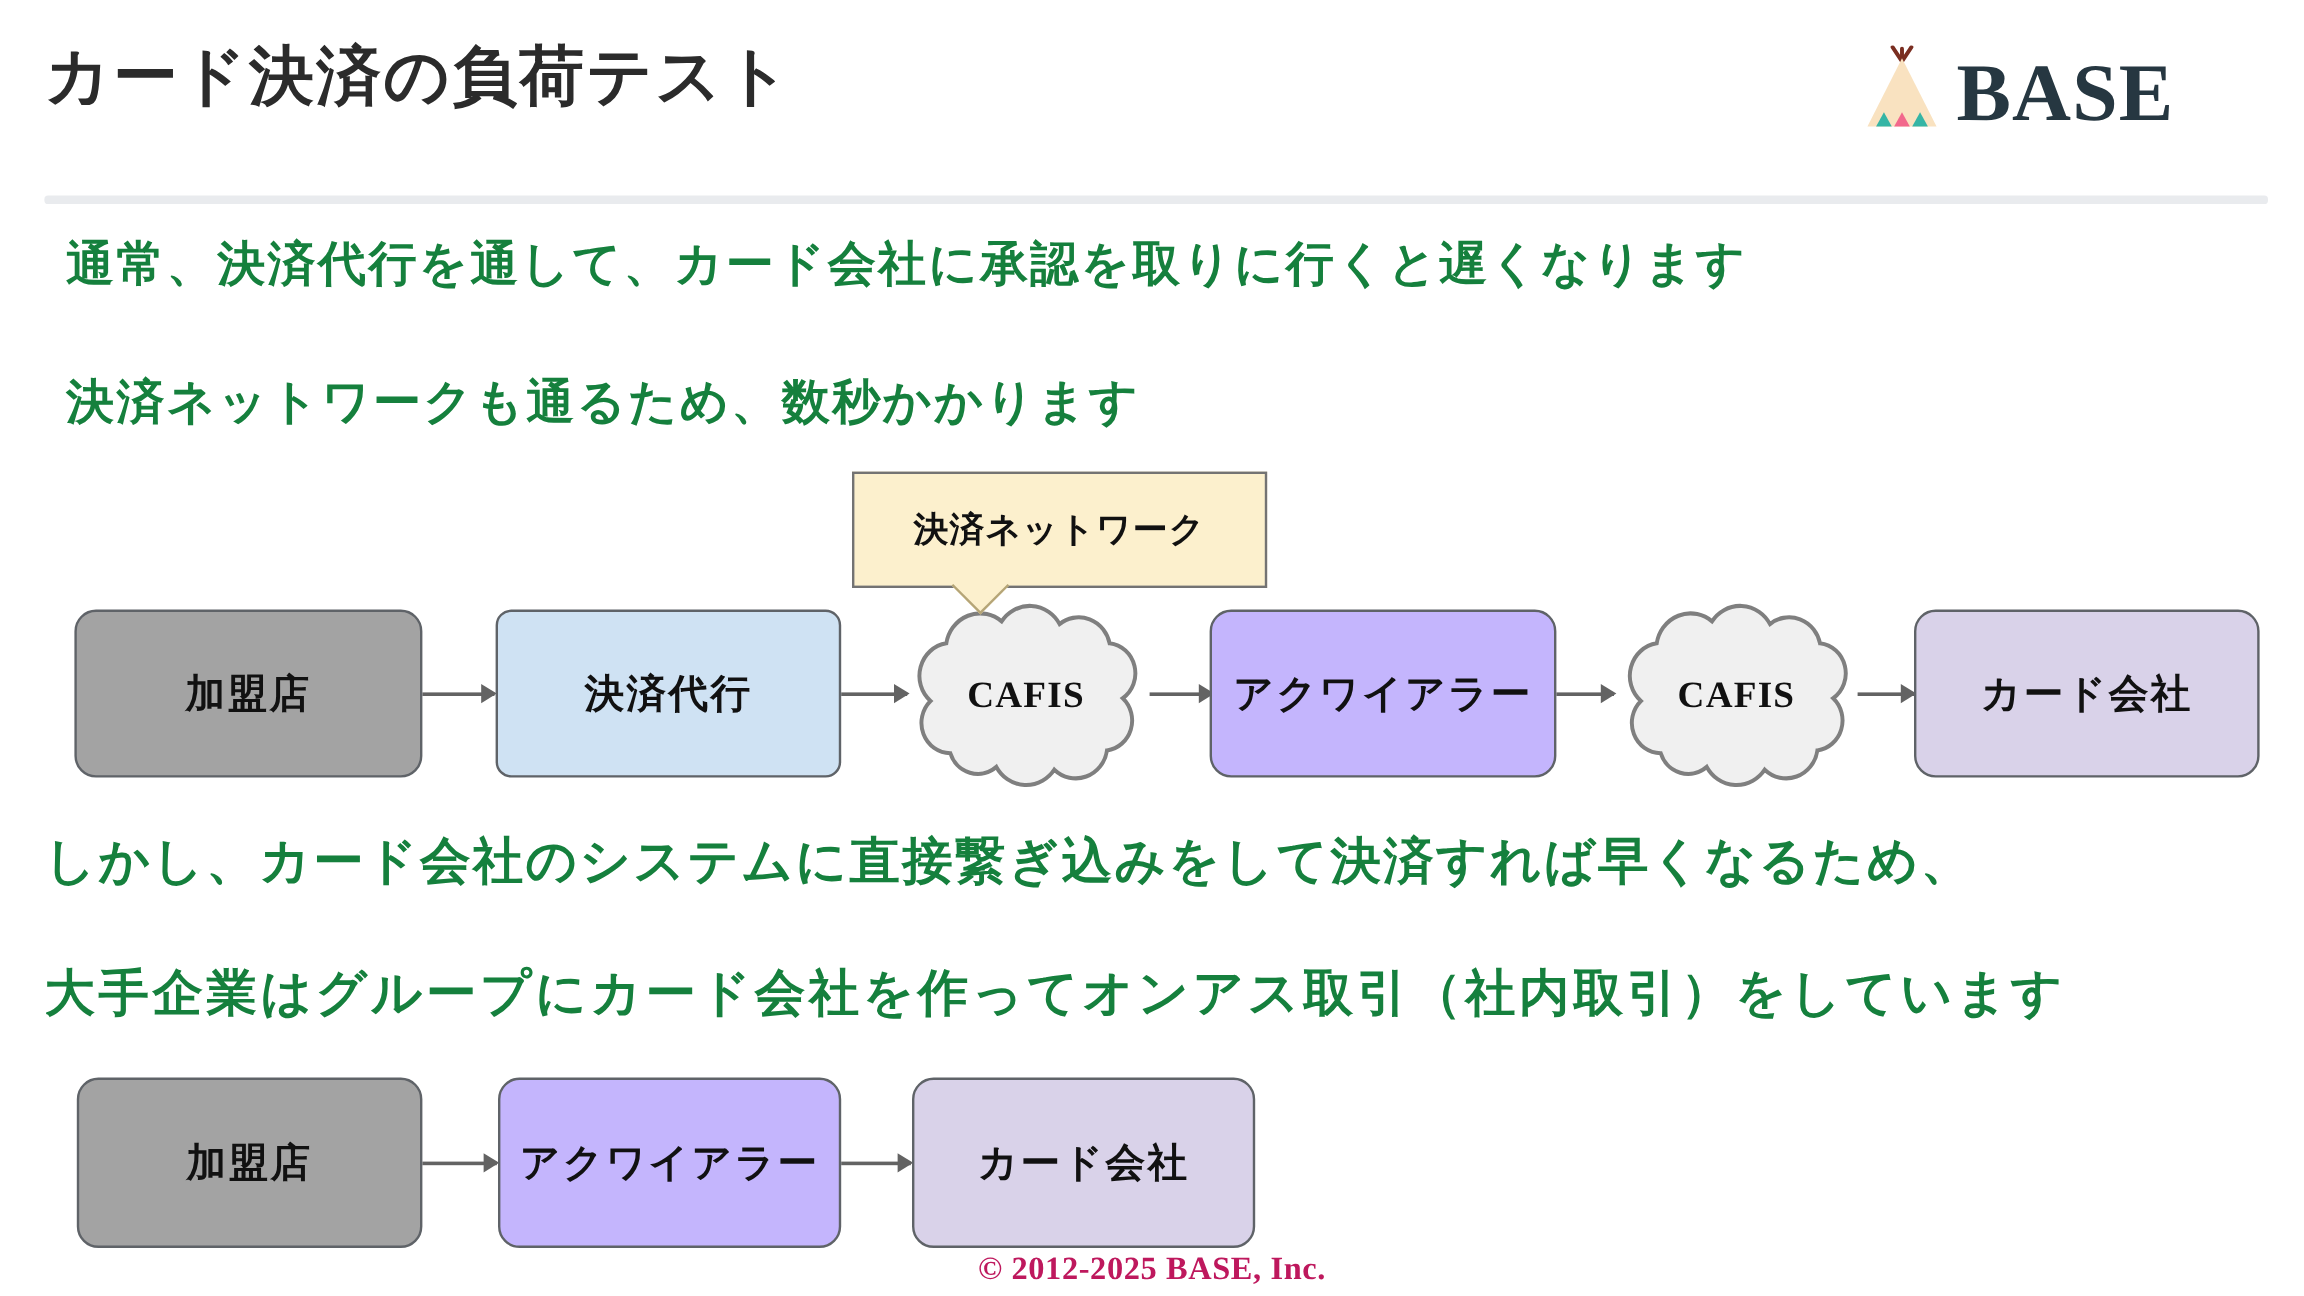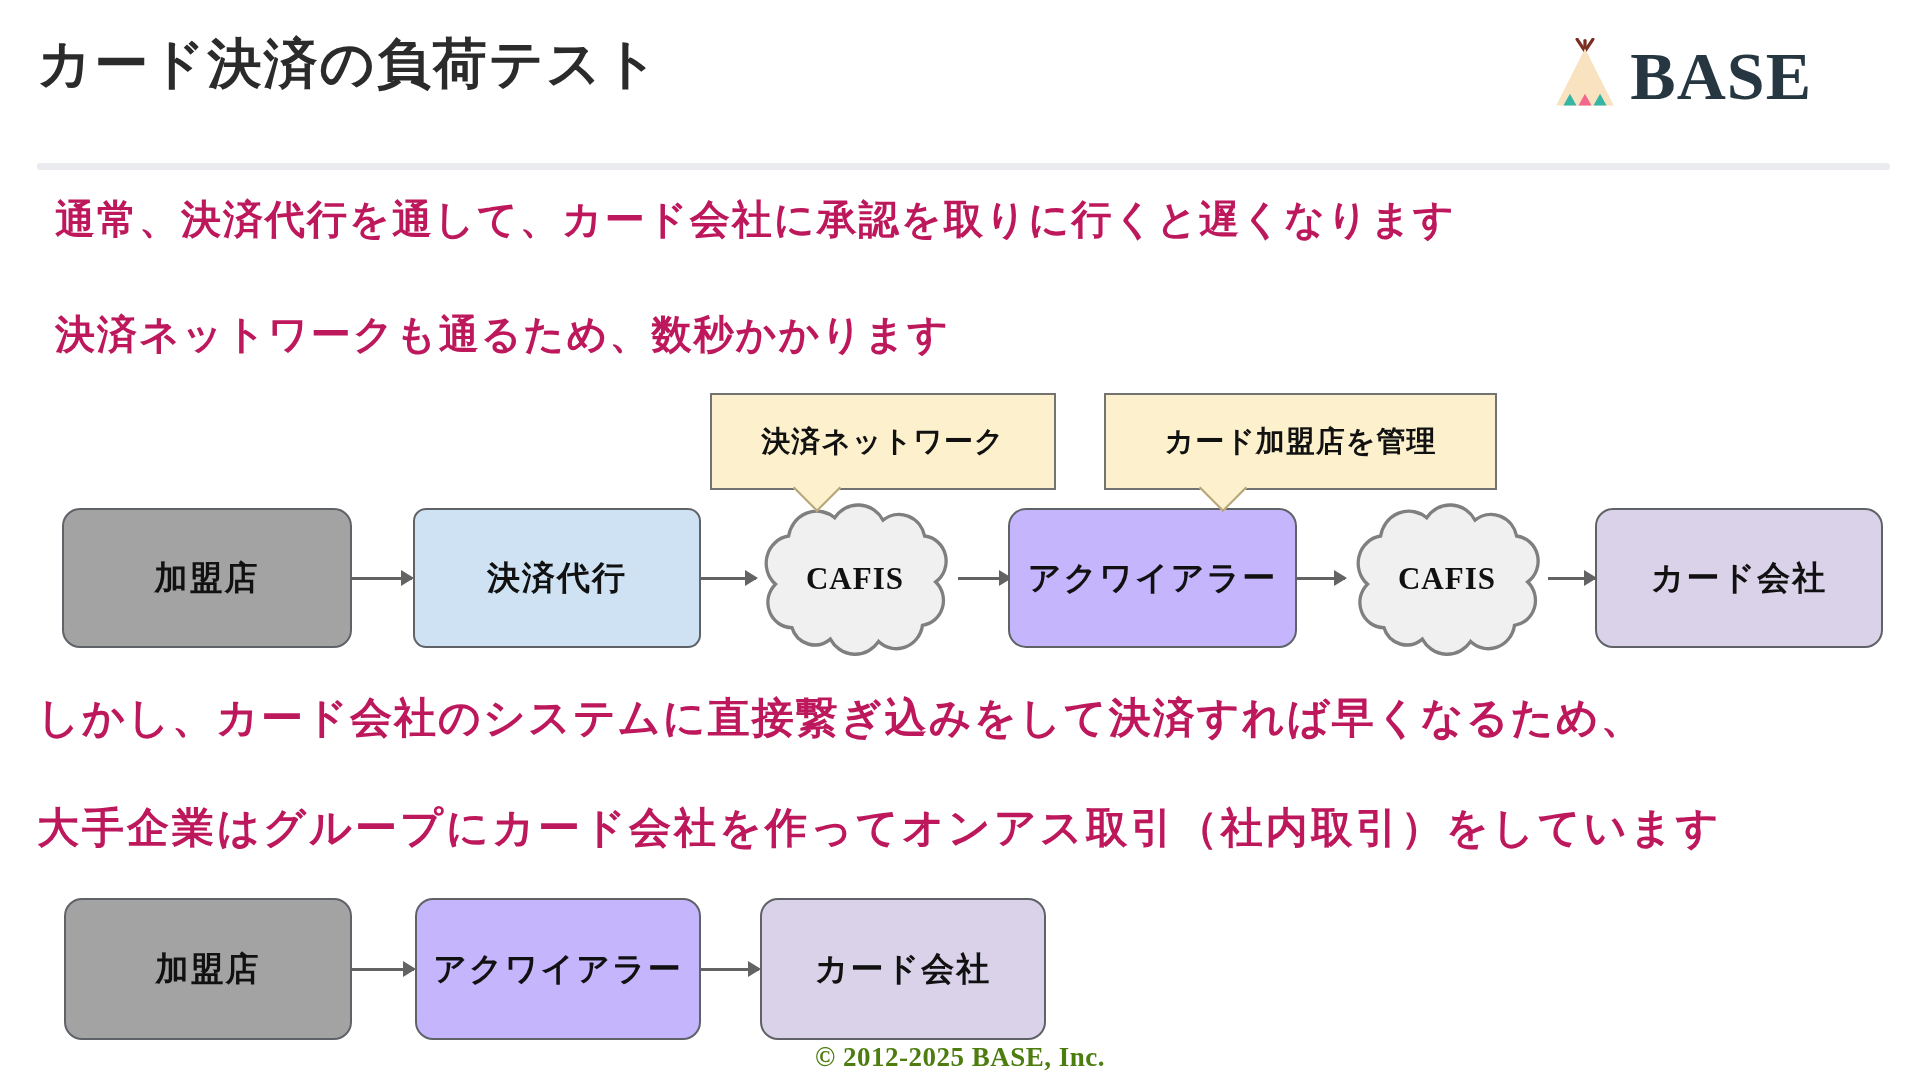--- a/index.html
+++ b/index.html
@@ -15,21 +15,21 @@
   }
   .logo { position:absolute; right:108px; top:38px; display:flex; align-items:center; gap:12px; }
   .logo .brand {
     font-size:68px; font-weight:800; color:#263741; letter-spacing:1px; line-height:1;
   }
   .divider {
     position:absolute; left:37px; top:163px; width:1853px; height:7px;
     background:#e9ebee; border-radius:3px;
   }
   
-  .para { position:absolute; font-weight:800; color:#be185d; white-space:nowrap; }
+  .para { position:absolute; font-weight:800; color:#15803d; white-space:nowrap; }
   .p1 { left:55px; top:192px; font-size:40px; letter-spacing:2px; }
   .p2 { left:55px; top:307px; font-size:40px; letter-spacing:2px; }
   .p3 { left:37px; top:690px; font-size:42px; letter-spacing:2px; }
   .p4 { left:37px; top:800px; font-size:42px; letter-spacing:3px; }
   
   .callout {
     position:absolute; top:393px; height:97px; box-sizing:border-box;
     background:#fcf0cd; border:2px solid #737373;
     display:flex; align-items:center; justify-content:center;
     font-size:29px; font-weight:800; color:#111; letter-spacing:1px;
@@ -68,21 +68,21 @@
   .arrow { position:absolute; height:3px; background:#636363; z-index:0; }
   .arrow::after {
     content:""; position:absolute; right:-2px; top:-7px;
     border-left:13px solid #636363; border-top:8.5px solid transparent; border-bottom:8.5px solid transparent;
   }
   .row1 .arrow { top:577px; }
   .row2 .arrow { top:968px; }
   
   .footer {
     position:absolute; left:0; top:1042px; width:1920px; text-align:center;
-    font-size:27px; font-weight:800; color:#4d7c0f; letter-spacing:0.5px;
+    font-size:27px; font-weight:800; color:#be185d; letter-spacing:0.5px;
   }
 </style>
 </head>
 <body>
 
 <div class="slide">
 
   <div class="title">カード決済の負荷テスト</div>
 
   <div class="logo">
@@ -102,23 +102,20 @@
     <span class="brand">BASE</span>
   </div>
 
   <div class="divider"></div>
 
   <div class="para p1">通常、決済代行を通して、カード会社に承認を取りに行くと遅くなります</div>
   <div class="para p2">決済ネットワークも通るため、数秒かかります</div>
 
   <div class="callout callout-network">
     <span>決済ネットワーク</span>
-  </div>
-  <div class="callout callout-manage">
-    <span>カード加盟店を管理</span>
   </div>
 
   <div class="row1">
     <div class="fnode c-green" style="left:62px; width:290px;">加盟店</div>
     <div class="arrow" style="left:352px; width:60px;"></div>
 
     <div class="fnode c-blue" style="left:413px; width:288px;">決済代行</div>
     <div class="arrow" style="left:701px; width:55px;"></div>
 
     <div class="cloud" style="left:748px; width:214px;">

